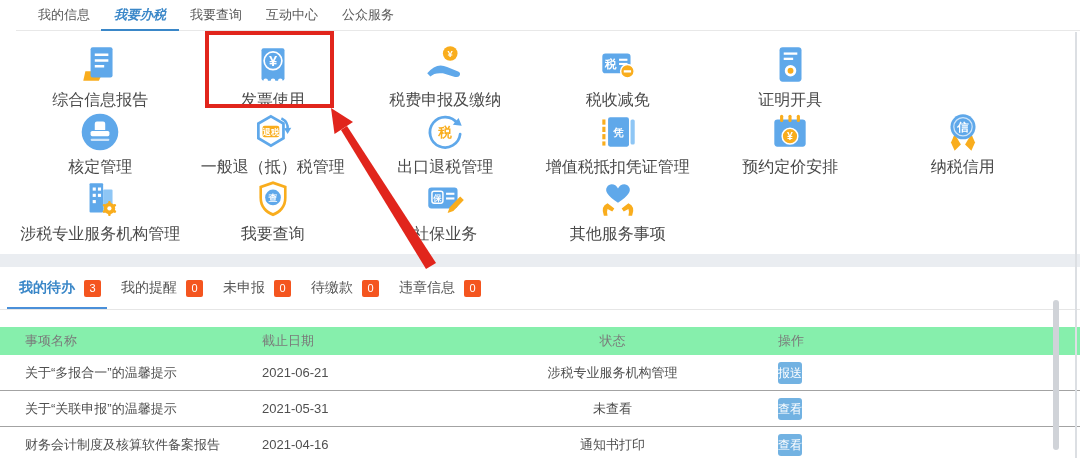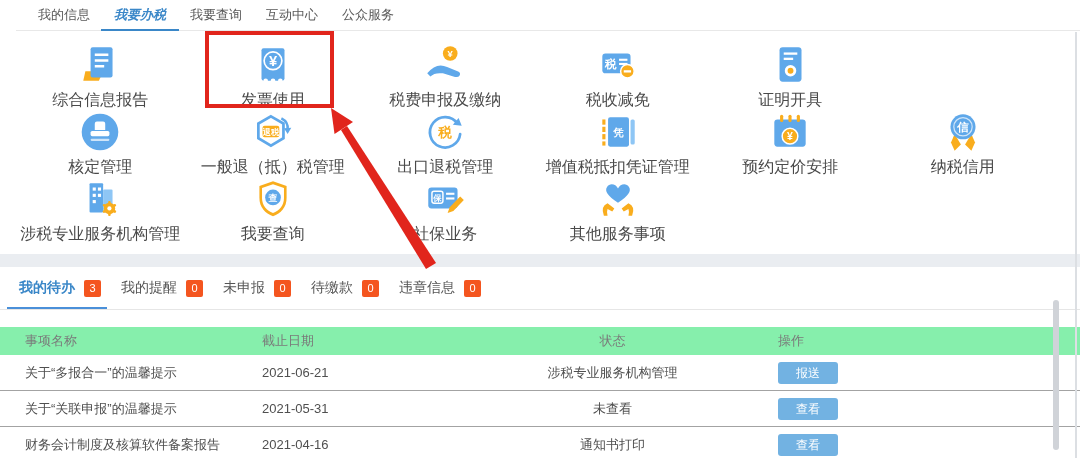--- a/index.html
+++ b/index.html
@@ -51,21 +51,21 @@
 
   
   .todo-table { width:1080px; }
   .tr { display:grid; grid-template-columns:237px 243px 265px 1fr; align-items:center; }
   .thead { height:28px; background:#86efac; color:#7a7a7a; font-size:13px;margin-top:17px; }
   .trow { height:36px; font-size:13px; color:#4f4f4f; border-bottom:1px solid #a3a3a3; background:#fff; }
   .td-name { padding-left:25px; }
   .td-date { padding-left:25px; }
   .td-status { text-align:center; }
   .td-action { padding-left:33px; }
-  .action-btn { display:inline-block; width:60px; height:22px; line-height:22px;
+  .action-btn { display:inline-block; width:24px; height:22px; line-height:22px;
                 background:#72b2e2; color:#fff; font-size:12px; text-align:center;
                 border-radius:3px; cursor:pointer; }
 
   
   .edge-line { position:absolute; right:3px; top:32px; bottom:0; width:2px; background:#dcdfe3; }
   .scroll-thumb { position:absolute; left:1053px; top:300px; width:6px; height:150px;
                   background:#d0d3d8; border-radius:3px; }
 </style>
 </head>
 <body>

